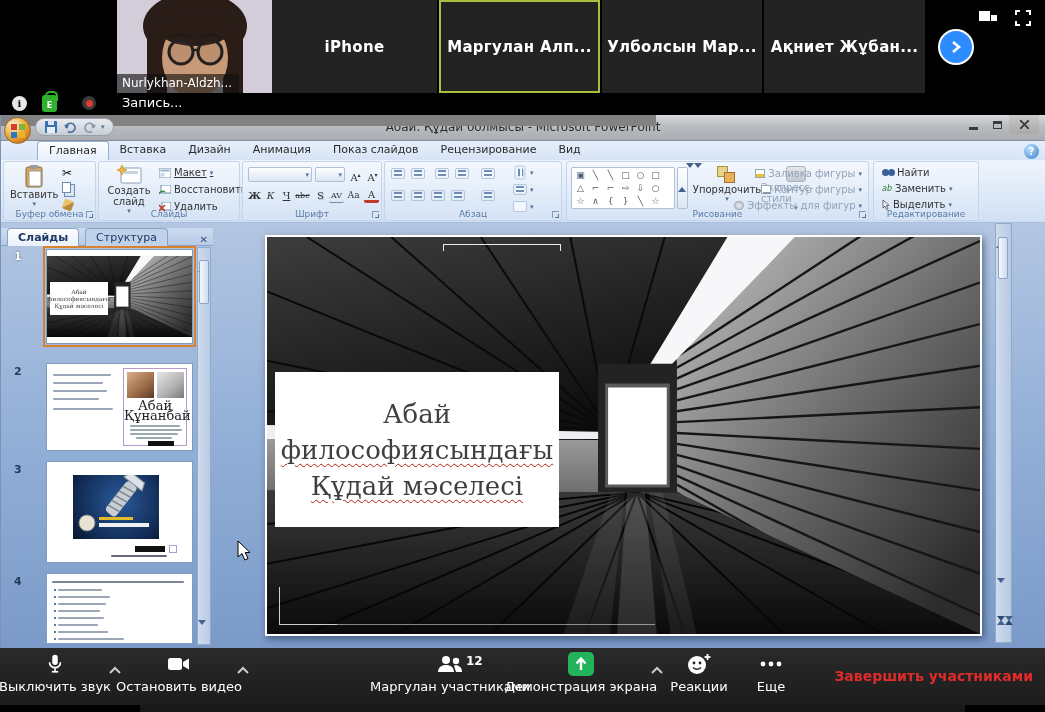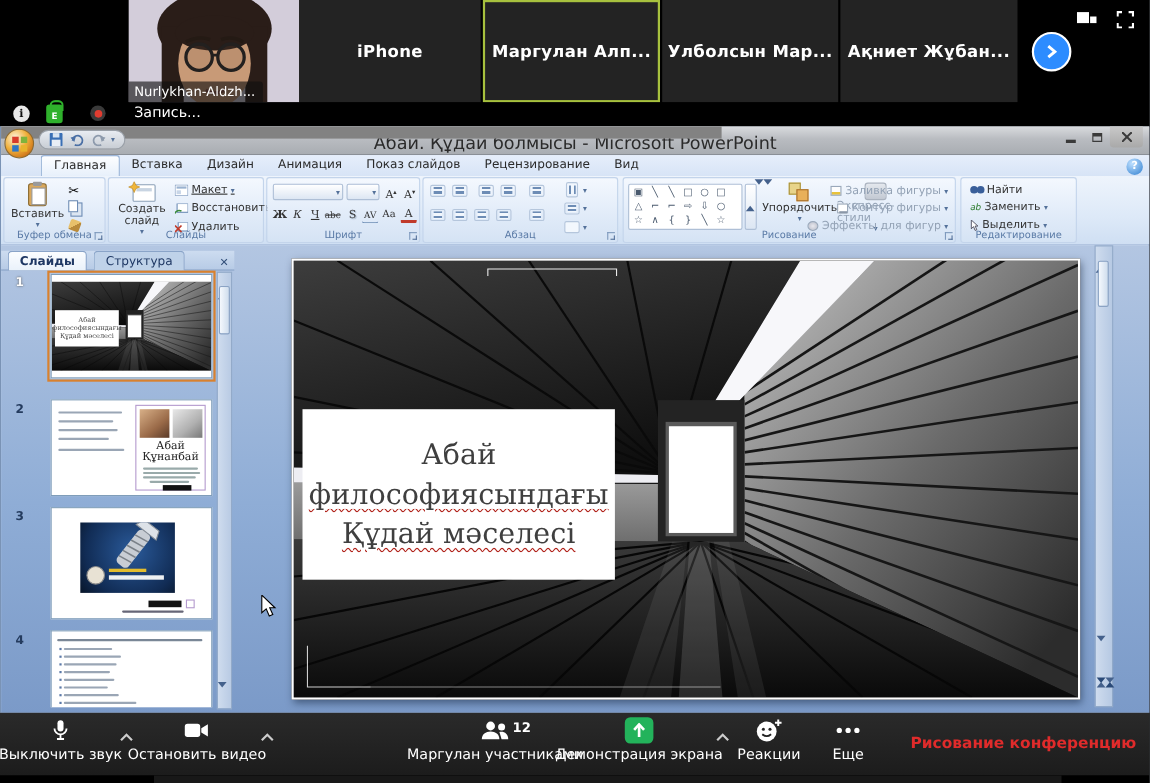--- a/index.html
+++ b/index.html
@@ -39,21 +39,21 @@
   #ppt { top:115px; left:0; width:1045px; height:533px; background:#dce8f7; border-left:1px solid #7a93b5; border-right:1px solid #7a93b5; }
   #zoom-overlay-bar { top:0; left:0; width:655px; height:11px; background:#828282; z-index:30; }
   #titlebar { top:0; left:0; width:1045px; height:26px;
     background:linear-gradient(#d9dbde, #b9bcc1 45%, #a9adb2); border-bottom:1px solid #8a8f96; }
   #office-btn { left:3px; top:2px; width:27px; height:27px; border-radius:50%; z-index:40;
     background:radial-gradient(circle at 35% 30%, #fdf4e2, #f0b13c 45%, #c86a14 85%);
     border:1px solid #8c6a30; display:flex; align-items:center; justify-content:center; }
   .qat { left:34px; top:3px; height:18px; display:flex; align-items:center; gap:5px; z-index:40;
     background:linear-gradient(#e8ecf2,#c8cdd4); border:1px solid #9aa0a8; border-radius:9px; padding:0 8px; }
   .qat .qbtn { width:14px; height:14px; display:flex; align-items:center; justify-content:center; }
-  #win-title { left:272px; top:5px; width:500px; text-align:center; color:#2b2b2b; font-size:16px; }
+  #win-title { left:272px; top:5px; width:500px; text-align:center; color:#2b2b2b; font-size:12px; }
   .winbtn { top:0; height:19px; display:flex; align-items:center; justify-content:center; }
   #btn-min { left:961px; width:22px; } #btn-max { left:985px; width:22px; }
   #btn-close { left:1008px; width:30px; background:linear-gradient(#c9c9c9,#a9a9a9); border-radius:0 0 3px 3px; }
   .glyph-min { width:9px; height:3px; background:#3a3a3a; margin-top:8px; }
   .glyph-max { width:9px; height:8px; border:1.5px solid #3a3a3a; border-top-width:3px; }
 
   #tabrow { top:26px; left:0; width:1045px; height:19px; background:linear-gradient(#e6eefb,#d7e4f6); }
   .rtab { float:left; height:19px; padding:2px 11px 0; font-size:11px; color:#2a2a2a; cursor:pointer; }
   .rtab.active { background:linear-gradient(#fdfeff,#e7f0fb); border:1px solid #94b0d4; border-bottom:none;
     border-radius:3px 3px 0 0; margin-top:0; }
@@ -585,21 +585,21 @@
         <span class="abs thumbnum" style="left:13px;top:142px;">2</span>
         <div class="abs thumb" style="top:140px;height:88px;">
           <span class="tline" style="left:6px;top:10px;width:58px;"></span>
           <span class="tline" style="left:6px;top:18px;width:50px;"></span>
           <span class="tline" style="left:6px;top:26px;width:54px;"></span>
           <span class="tline" style="left:6px;top:34px;width:46px;"></span>
           <span class="tline" style="left:6px;top:44px;width:60px;"></span>
           <div class="abs" style="left:76px;top:4px;width:64px;height:78px;border:1px solid #b49ace;">
             <span class="abs" style="left:3px;top:3px;width:27px;height:26px;background:linear-gradient(140deg,#d8b088,#9a6a48 60%,#5a3a28);"></span>
             <span class="abs" style="left:33px;top:3px;width:27px;height:26px;background:linear-gradient(140deg,#e8e8e8,#b0b0b0 60%,#787878);"></span>
-            <div class="abs" style="left:0;top:32px;width:62px;text-align:center;font-family:'DejaVu Serif',serif;font-size:10px;line-height:10px;color:#222;">Абай Құнанбай</div>
+            <div class="abs" style="left:0;top:32px;width:62px;text-align:center;font-family:'DejaVu Serif',serif;font-size:13px;line-height:10px;color:#222;">Абай Құнанбай</div>
             <span class="tline" style="left:6px;top:56px;width:50px;height:1.5px;background:#9aa;"></span>
             <span class="tline" style="left:6px;top:60px;width:52px;height:1.5px;background:#9aa;"></span>
             <span class="tline" style="left:6px;top:64px;width:48px;height:1.5px;background:#9aa;"></span>
             <span class="tline" style="left:12px;top:68px;width:36px;height:1.5px;background:#9aa;"></span>
             <span class="abs" style="left:24px;top:72px;width:26px;height:5px;background:#111;"></span>
           </div>
         </div>
 
         <span class="abs thumbnum" style="left:13px;top:240px;">3</span>
         <div class="abs thumb" style="top:238px;height:102px;">
@@ -753,19 +753,19 @@
 
     <div class="abs zbtn" style="left:742px;width:58px;">
       <svg width="26" height="24" viewBox="0 0 26 24">
         <circle cx="5" cy="12" r="2.4" fill="#fff"></circle>
           <circle cx="13" cy="12" r="2.4" fill="#fff"></circle>
           <circle cx="21" cy="12" r="2.4" fill="#fff"></circle>
       </svg>
       <span class="zlabel">Еще</span>
     </div>
 
-    <div class="abs" id="end-btn" style="color:#e02b2b;">Рисование конференцию</div>
+    <div class="abs" id="end-btn" style="color:#e02b2b;">Завершить участниками</div>
   </div>
 
   <div class="abs" id="taskbar-sliver">
       <i></i>
     </div>
 </div>
 
 </body></html>

